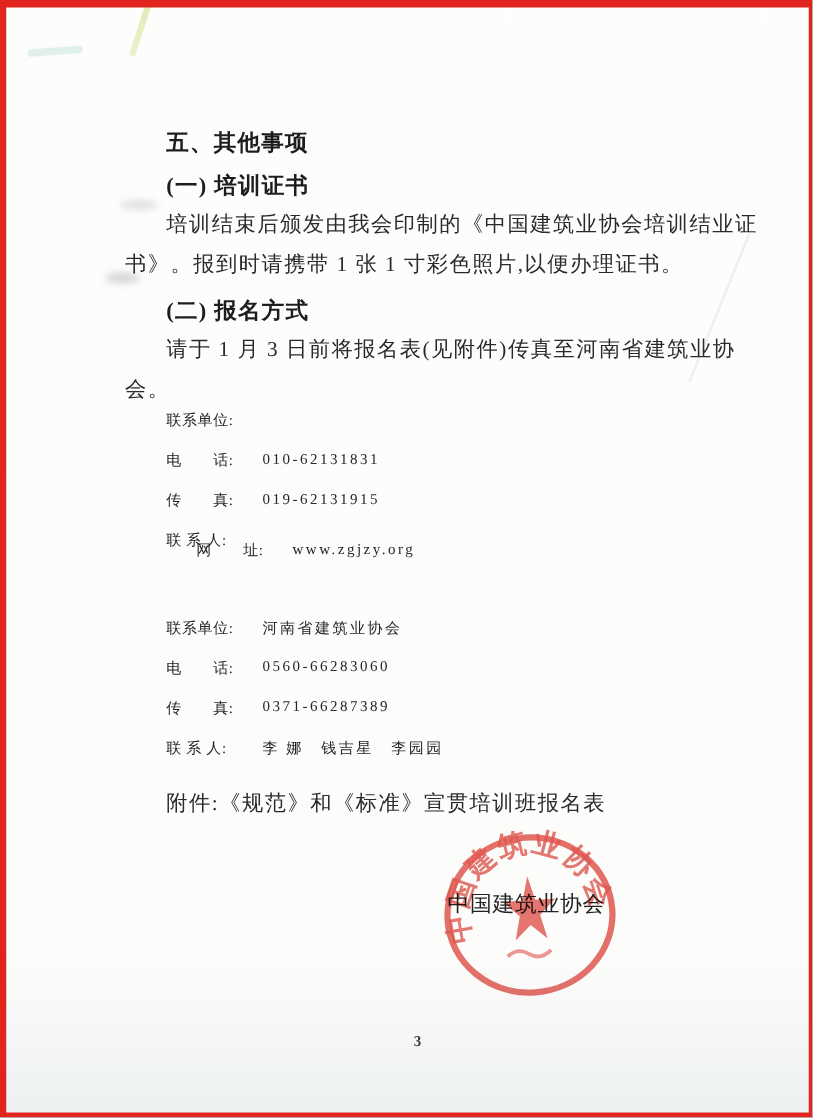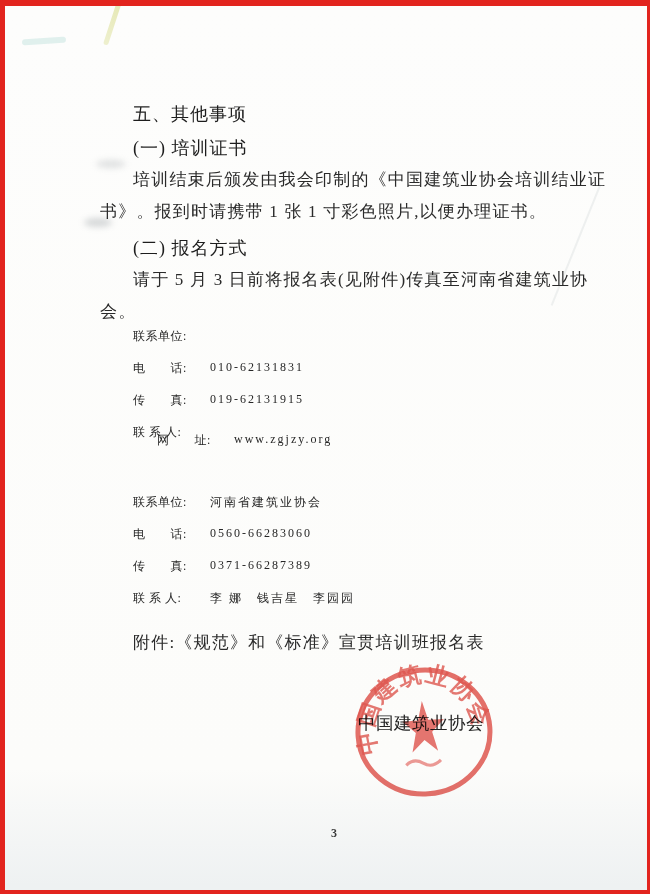--- a/index.html
+++ b/index.html
@@ -18,21 +18,21 @@
   .frame{
     position:absolute;inset:0;
     border-style:solid;
     border-color:#e2241e;
     border-width:6px 3px 4px 5px;
     pointer-events:none;
     z-index:6;
   }
   .line{position:absolute;white-space:nowrap;}
   .heading{
-    font-weight:400;
+    font-weight:700;
     font-size:18px;
     letter-spacing:1px;
     color:#1d1d1d;
   }
   .body-text{
     font-size:17px;
     letter-spacing:1.2px;
     color:#2a2a2a;
   }
   .contact-row{
@@ -116,21 +116,21 @@
 
   <div class="line heading" style="left:133px;top:102px;">五、其他事项</div>
 
   <div class="line body-text" style="left:133px;top:168px;">培训结束后颁发由我会印制的《中国建筑业协会培训结业证</div>
 
   <div class="line heading" style="left:133px;top:136px;">(一) 培训证书</div>
   <div class="line body-text" style="left:100px;top:200px;">书》。报到时请携带 1 张 1 寸彩色照片,以便办理证书。</div>
 
   <div class="line heading" style="left:133px;top:236px;">(二) 报名方式</div>
 
-  <div class="line body-text" style="left:133px;top:268px;">请于 5 月 3 日前将报名表(见附件)传真至河南省建筑业协</div>
+  <div class="line body-text" style="left:133px;top:268px;">请于 1 月 3 日前将报名表(见附件)传真至河南省建筑业协</div>
   <div class="line body-text" style="left:100px;top:300px;">会。</div>
 
   <div class="contact-row" style="left:133px;top:328px;">
     <span class="contact-label">联系单位:</span>
   </div>
   <div class="contact-row" style="left:133px;top:360px;">
     <span class="contact-label">电　　话:</span>
     <span class="contact-value">010-62131831</span>
   </div>
   <div class="contact-row" style="left:133px;top:392px;">

